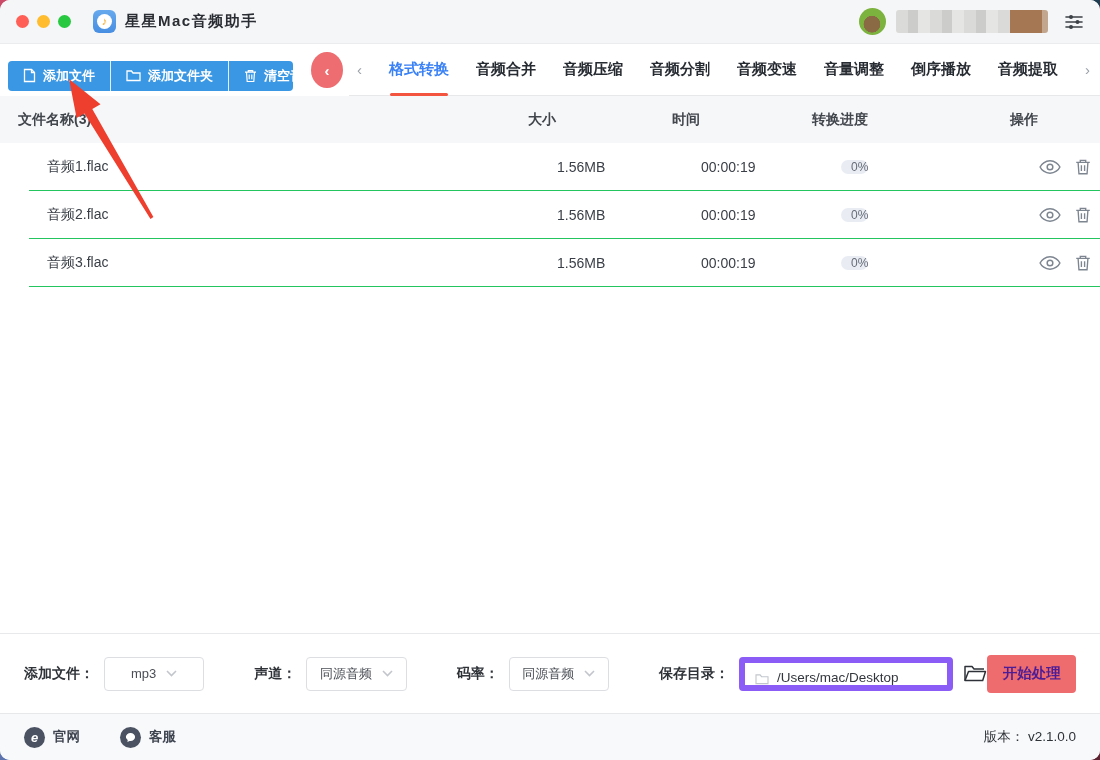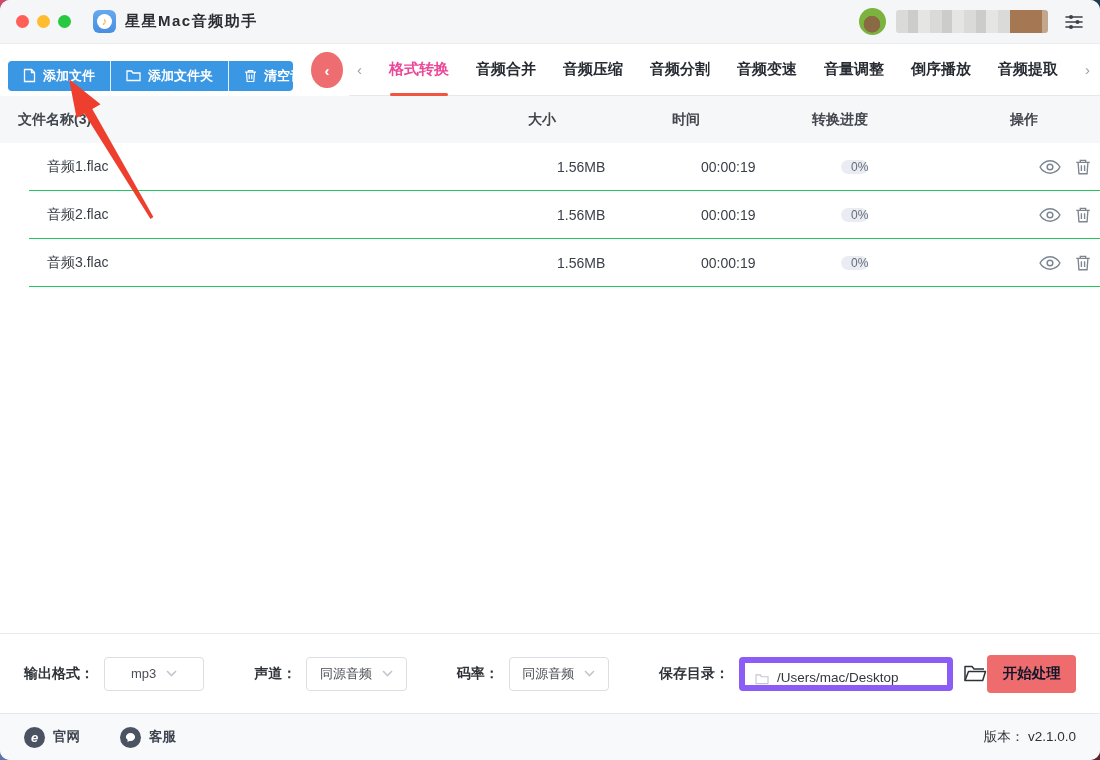--- a/index.html
+++ b/index.html
@@ -67,21 +67,21 @@
     flex:1; margin-left:6px; display:flex; align-items:center; gap:27px;
     border-bottom:1px solid #e7e8ea; padding:0 10px 0 8px;
   }
   .tab-scroll { color:#9aa0a8; font-size:15px; background:none; border:none; cursor:pointer; font-family:inherit; }
   .tab-scroll.right { margin-left:auto; }
   .tab {
     position:relative; height:100%; display:flex; align-items:center;
     font-size:15px; font-weight:700; color:#272b32; cursor:pointer; white-space:nowrap;
     background:none; border:none; font-family:inherit;
   }
-  .tab.active { color:#ec4899; }
+  .tab.active { color:#3b82f6; }
   .tab.active::after {
     content:""; position:absolute; left:50%; transform:translateX(-50%);
     bottom:-1px; width:58px; height:3px; background:#f25440; border-radius:2px;
   }
   
   .content { flex:1; background:#fff; display:flex; flex-direction:column; overflow:hidden; }
   .trow { display:grid; grid-template-columns:510px 144px 140px 198px 1fr; align-items:center; padding-left:18px; }
   .thead { height:47px; background:#f6f7f8; font-size:14px; font-weight:700; color:#41454c; }
   .tbody-row { height:48px; border-bottom:1px solid #22c55e; font-size:14px; color:#3a3f47;margin-left:29px; }
   .progress-pill {
@@ -103,21 +103,21 @@
   }
   .gap { width:50px; flex:0 0 50px; }
   .dir-input {
     display:flex; align-items:flex-end; gap:8px; width:221px; height:34px; margin-left:10px;
     border:6px solid #8b5cf6; border-radius:4px; padding:0 10px; background:#fff;
   }
   .dir-input span { font-size:13.5px; color:#33373d; white-space:nowrap; overflow:hidden; }
   .browse-btn { background:none; border:none; cursor:pointer; margin-left:10px; display:flex; }
   .start-btn {
     margin-left:auto; width:92px; height:38px; border:none; border-radius:4px;
-    background:#ee6b6e; color:#0f172a; font-size:14.5px; font-weight:700; cursor:pointer; font-family:inherit;
+    background:#ee6b6e; color:#4c1d95; font-size:14.5px; font-weight:700; cursor:pointer; font-family:inherit;
   }
   
   .footer {
     flex:0 0 47px; background:#f8f9fb; border-top:1px solid #e7e8ea;
     display:flex; align-items:center; padding:0 24px;
   }
   .foot-link { display:flex; align-items:center; gap:8px; background:none; border:none; cursor:pointer; font-family:inherit; }
   .foot-link + .foot-link { margin-left:40px; }
   .foot-link .badge {
     width:21px; height:21px; border-radius:50%; background:#4b5363; color:#fff;
@@ -266,21 +266,21 @@
         <button class="icon-btn">
           <svg width="16" height="18" viewBox="0 0 13 14" fill="none" stroke="#7d8590" stroke-width="1.1">
             <path d="M1 3.2h11M4.3 3.2V1.6h4.4v1.6M2.5 3.2l.7 9.3h6.6l.7-9.3M5.2 5.6v4.6M7.8 5.6v4.6"></path>
           </svg>
         </button>
       </span>
     </div>
   </div>
 
   <div class="settings-bar">
-    <span class="set-label">输出格式：</span>
+    <span class="set-label">添加文件：</span>
     <button class="select">
       <span>mp3</span>
       <svg width="11" height="7" viewBox="0 0 11 7" fill="none" stroke="#c2c6cc" stroke-width="1.6">
           <path d="M1 1l4.5 4.5L10 1"></path>
         </svg>
     </button>
     <span class="gap"></span>
     <span class="set-label">声道：</span>
     <button class="select">
       <span>同源音频</span>

